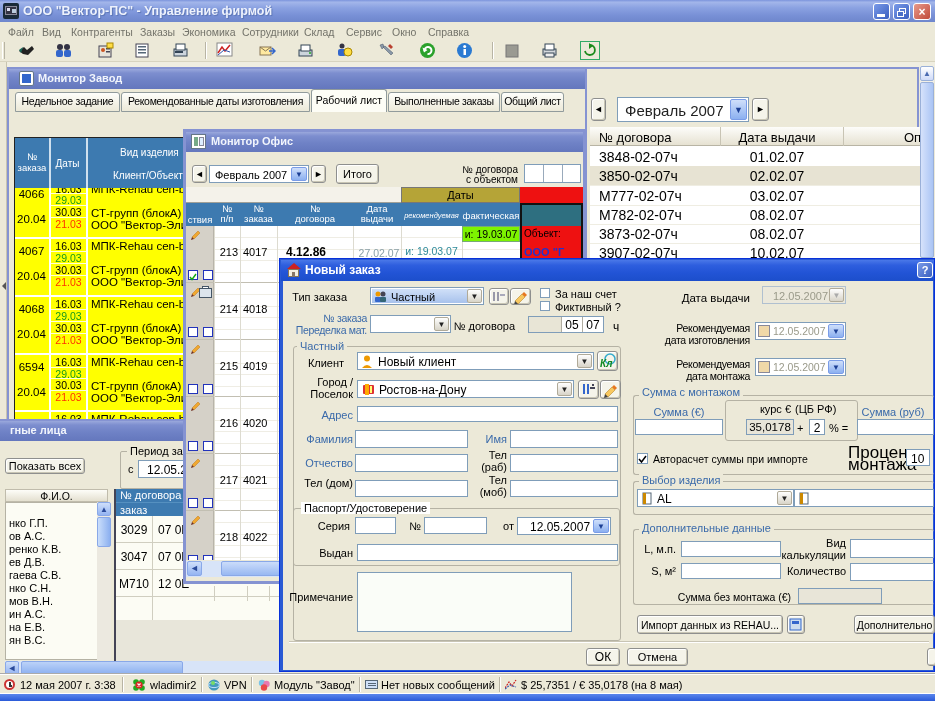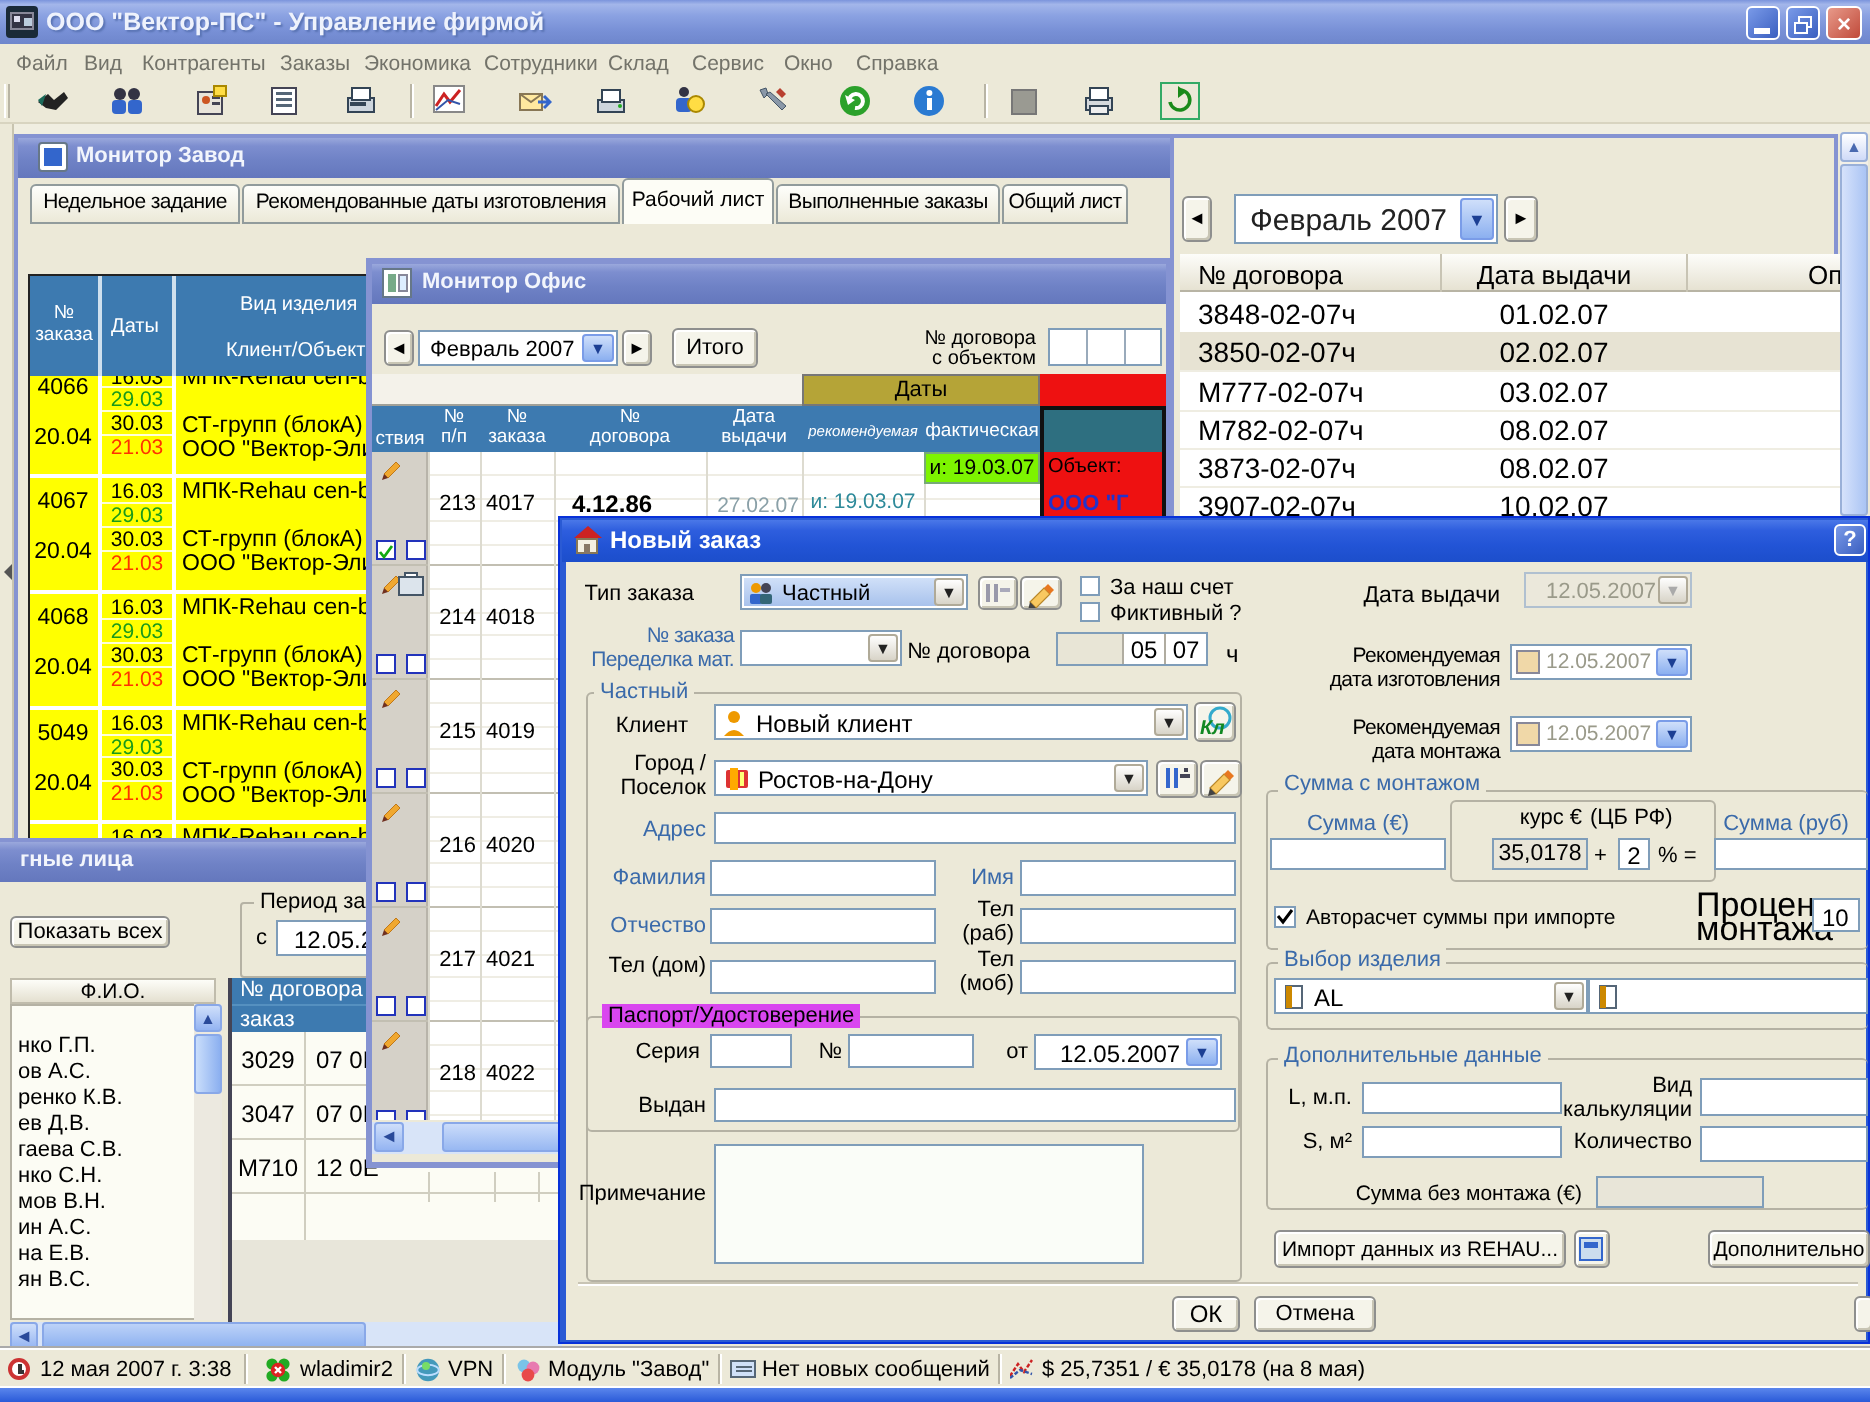--- a/index.html
+++ b/index.html
@@ -202,21 +202,21 @@
         <div class="abs" style="left:0;top:166.6px;width:560px;height:55.7px;background:#ffff00;"></div>
         <div class="abs" style="left:34px;top:166.6px;width:2px;height:55.7px;background:#fff;"></div>
         <div class="abs" style="left:71px;top:166.6px;width:2px;height:55.7px;background:#fff;"></div>
         <div class="abs" style="left:37px;top:166.6px;width:33px;height:11.9px;color:#000;font-size:10.5px;text-align:center;padding-top:1px;">16.03</div>
         <div class="abs" style="left:37px;top:178.5px;width:33px;height:11.9px;color:#1a9a1a;font-size:10.5px;text-align:center;padding-top:1px;">29.03</div>
         <div class="abs" style="left:36px;top:178.5px;width:35px;height:1px;background:#ffffd8;"></div>
         <div class="abs" style="left:37px;top:190.4px;width:33px;height:11.9px;color:#000;font-size:10.5px;text-align:center;padding-top:1px;">30.03</div>
         <div class="abs" style="left:36px;top:190.4px;width:35px;height:1px;background:#ffffd8;"></div>
         <div class="abs" style="left:37px;top:202.3px;width:33px;height:11.9px;color:#f30;font-size:10.5px;text-align:center;padding-top:1px;">21.03</div>
         <div class="abs" style="left:36px;top:202.3px;width:35px;height:1px;background:#ffffd8;"></div>
-        <div class="abs" style="left:0;top:172.6px;width:33px;text-align:center;font-size:11.5px;">5049</div>
+        <div class="abs" style="left:0;top:172.6px;width:33px;text-align:center;font-size:11.5px;">6594</div>
         <div class="abs" style="left:0;top:197.6px;width:33px;text-align:center;font-size:11.5px;">20.04</div>
         <div class="abs" style="left:76px;top:167.6px;font-size:11.5px;white-space:nowrap;">МПК-Rehau cen-b</div>
         <div class="abs" style="left:76px;top:191.6px;font-size:11.5px;white-space:nowrap;">СТ-групп (блокА)</div>
         <div class="abs" style="left:76px;top:203.6px;font-size:11.5px;white-space:nowrap;">ООО "Вектор-Элизх</div>
         <div class="abs" style="left:0;top:224.3px;width:560px;height:55.7px;background:#ffff00;"></div>
         <div class="abs" style="left:34px;top:224.3px;width:2px;height:55.7px;background:#fff;"></div>
         <div class="abs" style="left:71px;top:224.3px;width:2px;height:55.7px;background:#fff;"></div>
         <div class="abs" style="left:37px;top:224.3px;width:33px;height:11.9px;color:#000;font-size:10.5px;text-align:center;padding-top:1px;">16.03</div>
         <div class="abs" style="left:37px;top:236.2px;width:33px;height:11.9px;color:#1a9a1a;font-size:10.5px;text-align:center;padding-top:1px;">29.03</div>
         <div class="abs" style="left:36px;top:236.2px;width:35px;height:1px;background:#ffffd8;"></div>
@@ -556,21 +556,21 @@
       <div class="abs sunken" style="left:227px;top:149px;width:108px;height:18px;"></div>
       <div class="abs" style="left:10px;top:176px;width:60px;text-align:right;color:#3a6aaa;font-size:11px;white-space:nowrap;">Отчество</div>
       <div class="abs sunken" style="left:72px;top:173px;width:113px;height:18px;"></div>
       <div class="abs" style="left:184px;top:168px;width:40px;text-align:right;color:#000;font-size:11px;line-height:12px;white-space:nowrap;">Тел<br>(раб)</div>
       <div class="abs sunken" style="left:227px;top:173px;width:108px;height:18px;"></div>
       <div class="abs" style="left:8px;top:196px;width:62px;text-align:right;color:#000;font-size:11px;white-space:nowrap;">Тел (дом)</div>
       <div class="abs sunken" style="left:72px;top:199px;width:113px;height:17px;"></div>
       <div class="abs" style="left:184px;top:193px;width:40px;text-align:right;color:#000;font-size:11px;line-height:12px;white-space:nowrap;">Тел<br>(моб)</div>
       <div class="abs sunken" style="left:227px;top:199px;width:108px;height:17px;"></div>
       <div class="abs" style="left:10px;top:227px;width:327px;height:58px;border:1px solid #b5b2a4;border-radius:3px;"></div>
-      <div class="abs" style="left:18px;top:221px;background:#d946ef;padding:0 3px;">Паспорт/Удостоверение</div>
+      <div class="abs" style="left:18px;top:221px;background:#ffffff;padding:0 3px;">Паспорт/Удостоверение</div>
       <div class="abs" style="left:27px;top:239px;width:40px;text-align:right;color:#000;font-size:11px;white-space:nowrap;">Серия</div>
       <div class="abs sunken" style="left:72px;top:236px;width:41px;height:17px;"></div>
       <div class="abs" style="left:126px;top:239px;width:12px;text-align:right;color:#000;font-size:11px;white-space:nowrap;">№</div>
       <div class="abs sunken" style="left:141px;top:236px;width:63px;height:17px;"></div>
       <div class="abs" style="left:217px;top:239px;width:14px;text-align:right;color:#000;font-size:11px;white-space:nowrap;">от</div>
       <div class="abs sunken" style="left:234px;top:236px;width:94px;height:18px;">
         <div class="abs" style="left:12px;top:2px;width:60px;text-align:center;font-size:12px;">12.05.2007</div>
         <div class="xparrow">▼</div>
       </div>
       <div class="abs" style="left:20px;top:266px;width:50px;text-align:right;color:#000;font-size:11px;white-space:nowrap;">Выдан</div>

